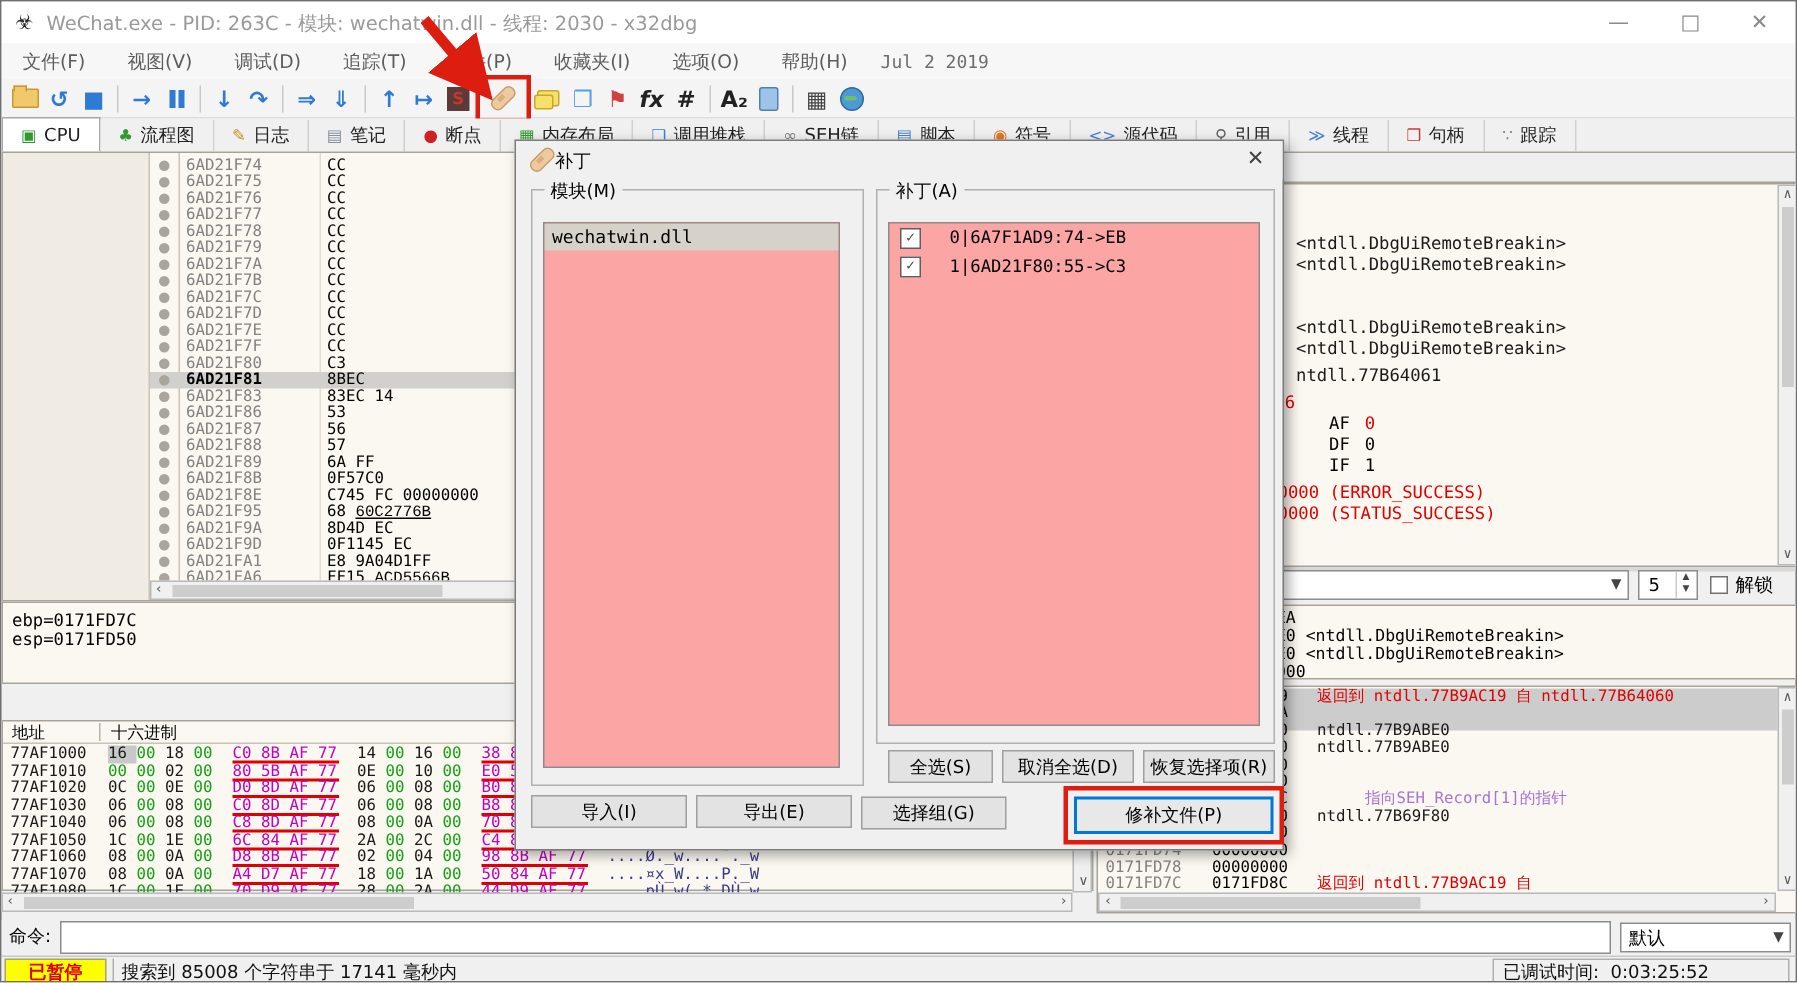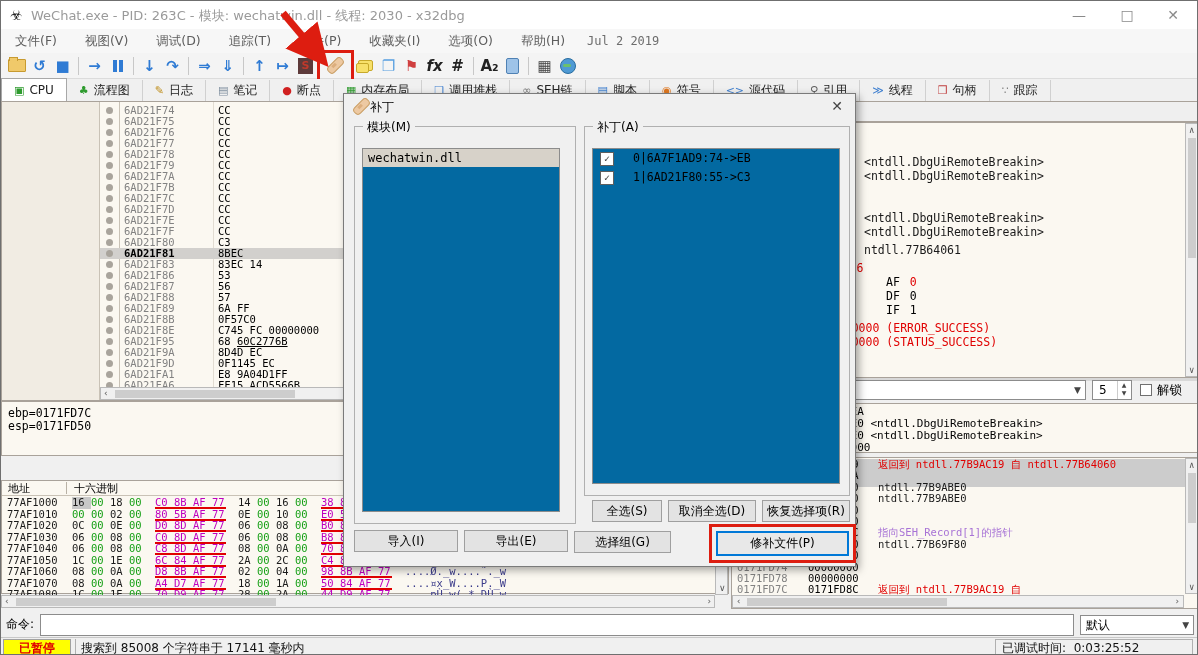--- a/index.html
+++ b/index.html
@@ -43,21 +43,21 @@
   #disasm-gutter{position:absolute;left:0;top:0;width:97px;height:100%;background:#f1ece3;border-right:1px solid #c9c2b6;}
   .dline{position:absolute;left:117px;top:0;width:1px;height:286px;background:#c9c2b6;}
   .dline2{position:absolute;left:211px;top:0;width:1px;height:286px;background:#e2dcd2;}
   .drow{position:absolute;left:98px;right:14px;height:11px;font-size:10.5px;line-height:11px;white-space:nowrap;}
   .drow .dot{position:absolute;left:6px;top:2px;width:7px;height:7px;border-radius:50%;background:#a9a49c;}
   .drow .daddr{position:absolute;left:24px;color:#828282;}
   .drow .dbytes{position:absolute;left:118px;color:#000;}
   .drow.sel{background:#d2d0cd;}
   .drow.sel .daddr{color:#000;font-weight:bold;}
   .byte-red{color:#e00000;}
-  .ulink{text-decoration:underline;}
+  .ulink{text-decoration:underline;font-family:Liberation Mono, monospace;}
   .hscroll{position:absolute;height:13px;background:#f0f0f0;border:1px solid #b9b9b9;box-sizing:border-box;font-size:9px;color:#555;line-height:11px;}
   .vscroll{position:absolute;width:13px;background:#f0f0f0;border:1px solid #b9b9b9;box-sizing:border-box;font-size:9px;color:#555;text-align:center;}
   .thumb{position:absolute;background:#cdcdcd;}
   
   #infobox{left:0;top:400px;width:728px;height:55px;}
   #infobox div{position:absolute;left:6px;font-size:11.5px;}
   
   #memwrap{position:absolute;left:0;top:455px;width:728px;height:153px;}
   #memtabs{position:absolute;left:0;top:0;height:25px;display:flex;}
   .mtab{width:76px;height:24px;display:inline-flex;align-items:center;justify-content:center;font-size:12px;border:1px solid #b5b0a8;border-left:none;background:#ece8e0;color:#222;}
@@ -102,39 +102,39 @@
   #argspane{position:absolute;left:730px;top:402px;width:468px;height:50px;background:#fbf8f1;border:1px solid #a9a29a;box-sizing:border-box;}
   .arow{position:absolute;left:6px;height:12px;font-size:11px;line-height:12px;white-space:nowrap;}
   
   #stackpane{position:absolute;left:730px;top:456px;width:468px;height:152px;background:#fbf8f1;border:1px solid #a9a29a;box-sizing:border-box;}
   .srow{position:absolute;left:0;width:100%;height:28px;font-size:10.5px;line-height:11.4px;white-space:nowrap;}
   .srow.sel{background:#cccccc;}
   .saddr{position:absolute;left:5px;color:#828282;}
   .sval{position:absolute;left:76px;color:#000;}
   .scomment{position:absolute;left:146px;color:#1a1a1a;}
   .sc-red{color:#e00000;}
-  .sc-purple{color:#a873d6;}
+  .sc-purple{color:#a873d6;margin-left:32px;}
   
   #cmdbar{position:absolute;left:0;top:612px;width:100%;height:23px;background:#f0f0f0;display:flex;align-items:center;}
   #cmd-label{font-size:12px;padding:0 6px 0 5px;}
   #cmd-input{width:1028px;height:18px;background:#fff;border:1px solid #8c8c8c;}
   
   #statusbar{position:absolute;left:0;top:636px;width:100%;height:19px;background:#f0f0f0;border-top:1px solid #c8c8c8;font-size:12px;}
   #status-state{position:absolute;left:2px;top:1px;width:66px;height:16px;background:#ffff00;border:1px solid #a0a0a0;color:#e00000;font-weight:bold;text-align:center;line-height:16px;}
   #status-msg{position:absolute;left:80px;top:2px;color:#111;}
   #status-sep{position:absolute;left:74px;top:1px;width:1px;height:16px;background:#b0b0b0;}
   #status-time{position:absolute;right:4px;top:1px;width:190px;height:16px;border:1px solid #b0b0b0;line-height:16px;padding-left:6px;color:#111;}
   
   #dialog{position:absolute;left:342px;top:92px;width:513px;height:474px;background:#f0f0f0;border:1px solid #7a7a7a;box-shadow:3px 3px 8px rgba(0,0,0,.35);z-index:50;box-sizing:border-box;}
   #dlg-title{position:absolute;left:0;top:0;width:100%;height:25px;background:#f0f0f0;}
   #dlg-title-text{position:absolute;left:26px;top:5px;font-size:12px;}
   #dlg-close{position:absolute;right:2px;top:0;width:32px;height:24px;text-align:center;line-height:24px;font-size:14px;color:#444;}
   .groupbox{position:absolute;border:1px solid #b0b0b0;}
   .gb-label{position:absolute;left:8px;top:-8px;background:#f0f0f0;padding:0 4px;font-size:12px;}
-  .listbox{position:absolute;background:#0369a1;border:1px solid #8c8c8c;box-sizing:border-box;overflow:hidden;}
+  .listbox{position:absolute;background:#fca5a5;border:1px solid #8c8c8c;box-sizing:border-box;overflow:hidden;}
   .mod-item{height:18px;font-size:12px;line-height:18px;padding-left:5px;}
   .mod-item.sel{background:#d7d2c9;}
   .patch-item{position:relative;height:19px;font-size:11.5px;line-height:19px;}
   .patch-chk{position:absolute;left:7px;top:3px;width:12px;height:12px;border:1px solid #5f5f5f;background:#fff;font-size:10px;line-height:11px;text-align:center;color:#4a4a4a;}
   .patch-lbl{position:absolute;left:40px;}
   .btn{position:absolute;background:#e3e3e3;border:1px solid #9f9f9f;font-size:12px;display:flex;align-items:center;justify-content:center;box-sizing:border-box;color:#000;}
   #btn-patchfile{border:2px solid #0078d7;background:#e8e8e8;}
   #patchfile-annot{position:absolute;left:365px;top:430px;width:147px;height:39px;border:3px solid #dd1d10;box-sizing:border-box;}
   
   #arrow-svg{position:absolute;left:0;top:0;width:1198px;height:655px;pointer-events:none;z-index:60;}

